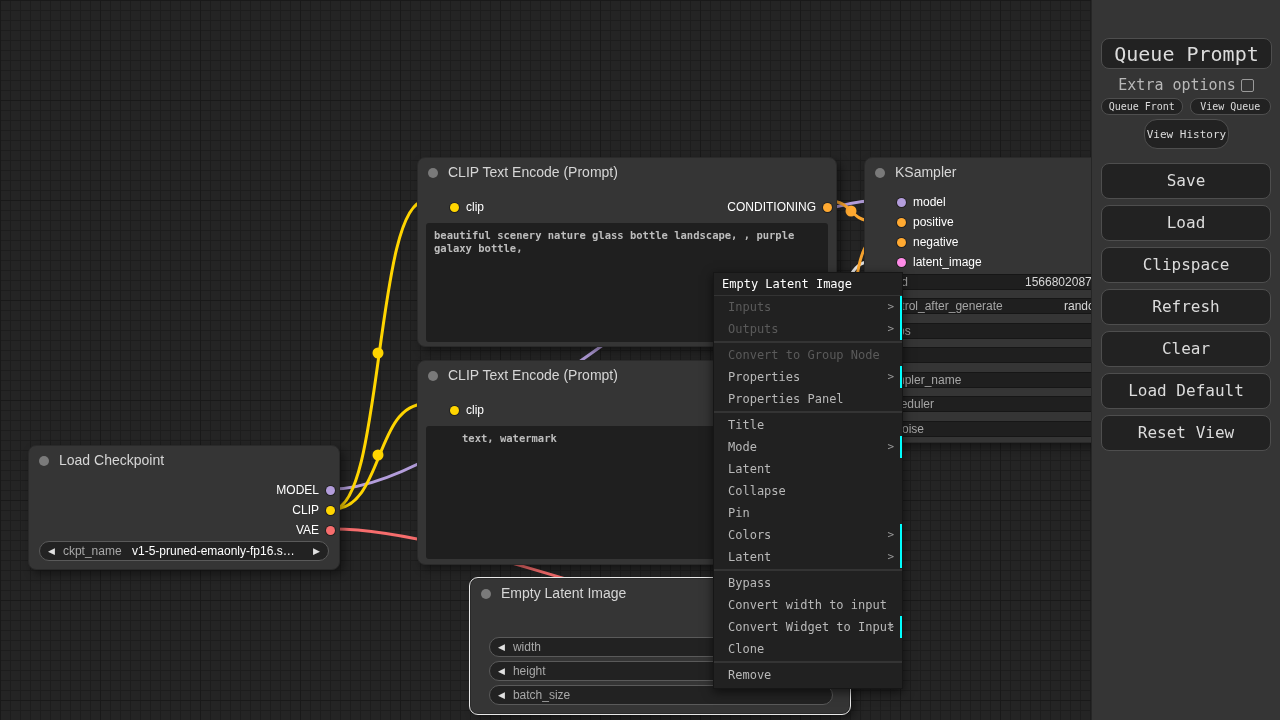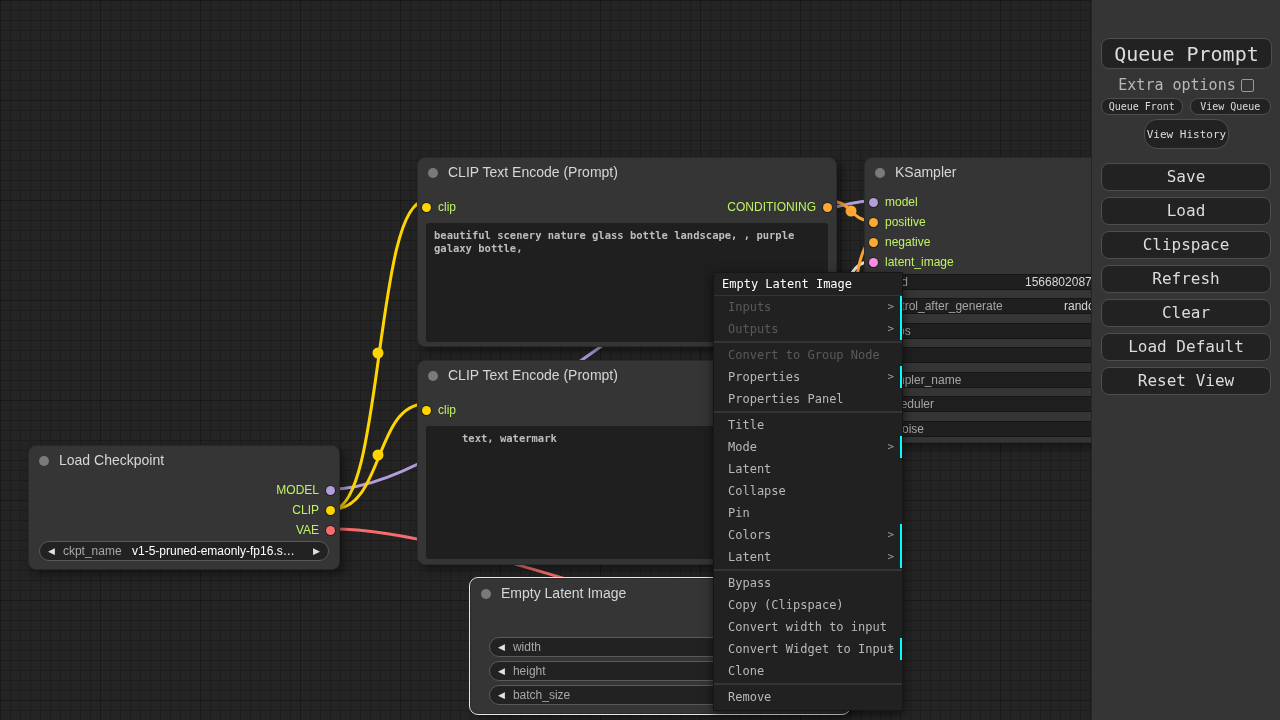--- a/index.html
+++ b/index.html
@@ -24,21 +24,21 @@
   }
   .node.selected { outline:1.5px solid #e8e8e8; }
   .node-title {
     position:relative; height:29px; line-height:29px; color:#d6d6d6;
     font-size:14px; padding-left:30px; white-space:nowrap; overflow:hidden;
   }
   .title-dot {
     position:absolute; left:10px; top:10px; width:10px; height:10px;
     border-radius:50%; background:#7a7a7a;
   }
-  .slot { position:relative; height:20px; line-height:20px; font-size:12px; color:#bef264; white-space:nowrap; }
+  .slot { position:relative; height:20px; line-height:20px; font-size:12px; color:#ffffff; white-space:nowrap;margin-left:28px; }
   .slot .dot {
     position:absolute; top:5.5px; width:9px; height:9px; border-radius:50%;
     background:#888; box-shadow:0 0 0 1px rgba(0,0,0,.35);
   }
   .slot.in  { padding-left:20px; }
   .slot.in .dot { left:4px; }
   .slot.out { text-align:right; padding-right:20px; }
   .slot.out .dot { right:4px; }
   .node-textarea {
     position:absolute; left:8px; right:8px; background:#1f1f1f; border-radius:3px;
@@ -124,21 +124,21 @@
     display:block; background:#222; border:1px solid #4e4e4e; border-radius:8px;
     color:#dcdcdc; text-align:center; font-family:"DejaVu Sans Mono", monospace; cursor:pointer;
   }
   #btn-queue-prompt { position:absolute; left:9px; top:38px; width:171px; height:31px; font-size:20px; }
   .sb-extra { position:absolute; left:0; right:0; top:76px; height:18px; display:flex; justify-content:center; align-items:center; font-size:15px; gap:5px; }
   .checkbox { width:13px; height:13px; border:1px solid #9a9a9a; border-radius:2px; background:transparent; cursor:pointer; }
   .sb-smallrow { position:absolute; left:9px; right:9px; top:98px; display:flex; gap:7px; }
   .sb-smallrow .sb-btn { flex:1; height:17px; font-size:10px; line-height:15px; border-radius:8px; }
   #btn-view-history { position:absolute; left:52px; top:119px; width:85px; height:30px; font-size:11px; line-height:1.3; padding-top:2px; border-radius:13px; }
   #sb-actions { position:absolute; left:9px; right:9px; top:163px; display:flex; flex-direction:column; gap:6px; }
-  #sb-actions .sb-btn { height:28px; font-size:16px; line-height:26px; }
+  #sb-actions .sb-btn { height:36px; font-size:16px; line-height:26px; }
 </style>
 </head>
 <body>
 
 <div id="canvas">
 
   <svg id="wires" width="1280" height="720">
     <path d="M333,489 C468,489 738,201 873,201" stroke="#b39ddb" stroke-width="3" fill="none"></path>
     <path d="M333,529 C470,529 700,640 880,655" stroke="#f76d6d" stroke-width="3" fill="none"></path>
     <path d="M838,612 C925,612 786,261 873,261" stroke="#e8e8e8" stroke-width="3" fill="none"></path>
@@ -380,24 +380,20 @@
         <div class="menu-item separator">
           <span class="mi-label"></span>
           <span class="mi-arrow"></span>
         </div>
 
         <div class="menu-item">
           <span class="mi-label">Bypass</span>
           <span class="mi-arrow"></span>
         </div>
 
-        <div class="menu-item">
-          <span class="mi-label">Copy (Clipspace)</span>
-          <span class="mi-arrow"></span>
-        </div>
 
         <div class="menu-item">
           <span class="mi-label">Convert width to input</span>
           <span class="mi-arrow"></span>
         </div>
 
         <div class="menu-item has-submenu">
           <span class="mi-label">Convert Widget to Input</span>
           <span class="mi-arrow">&gt;</span>
         </div>

